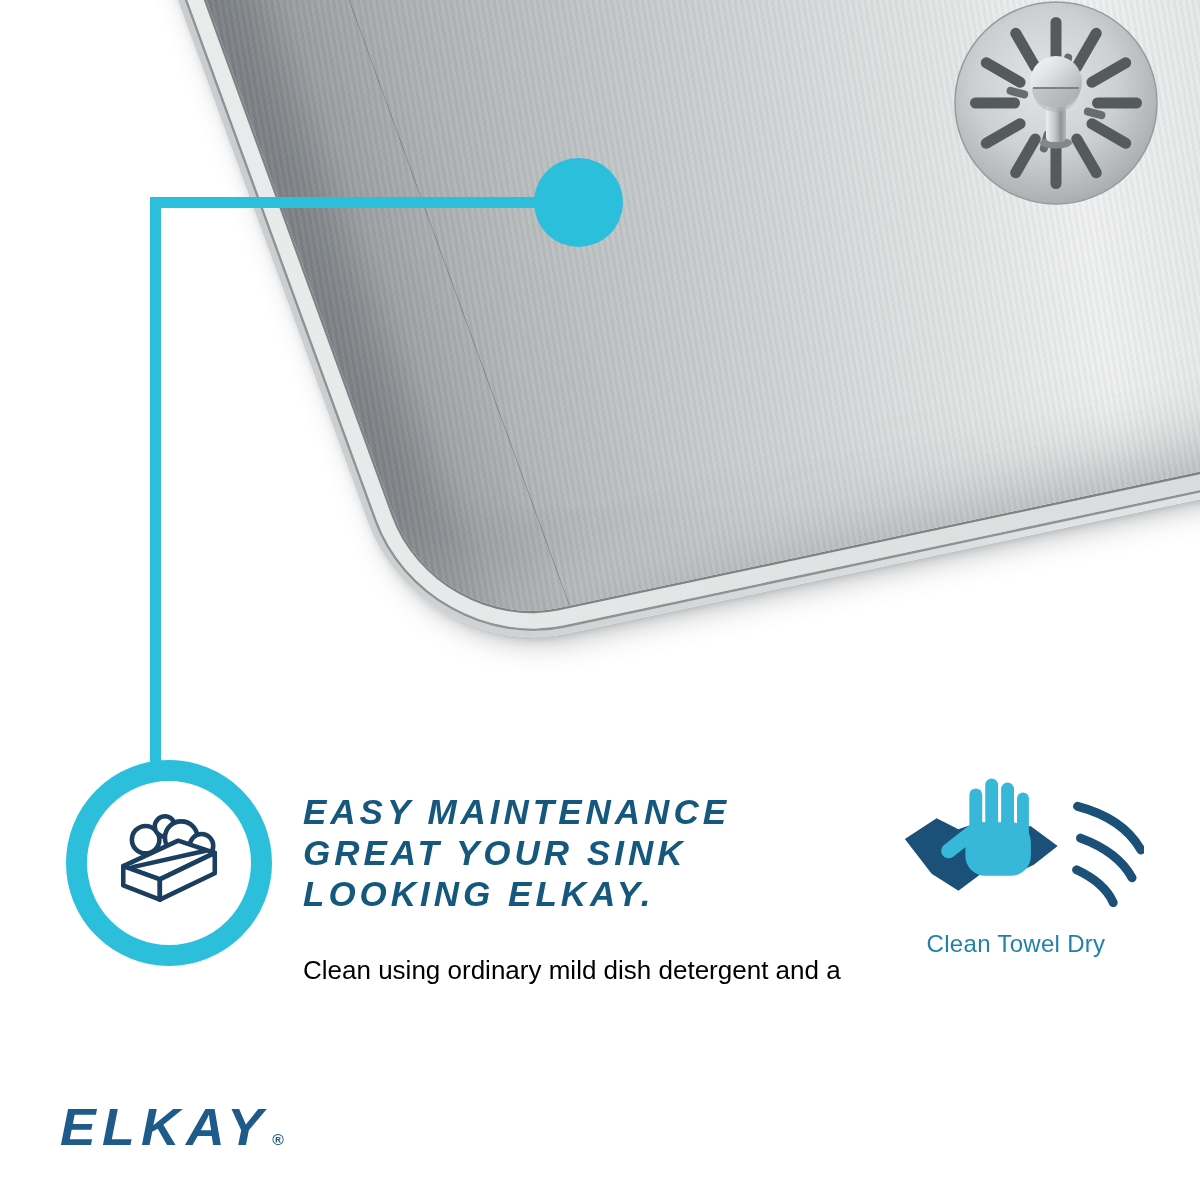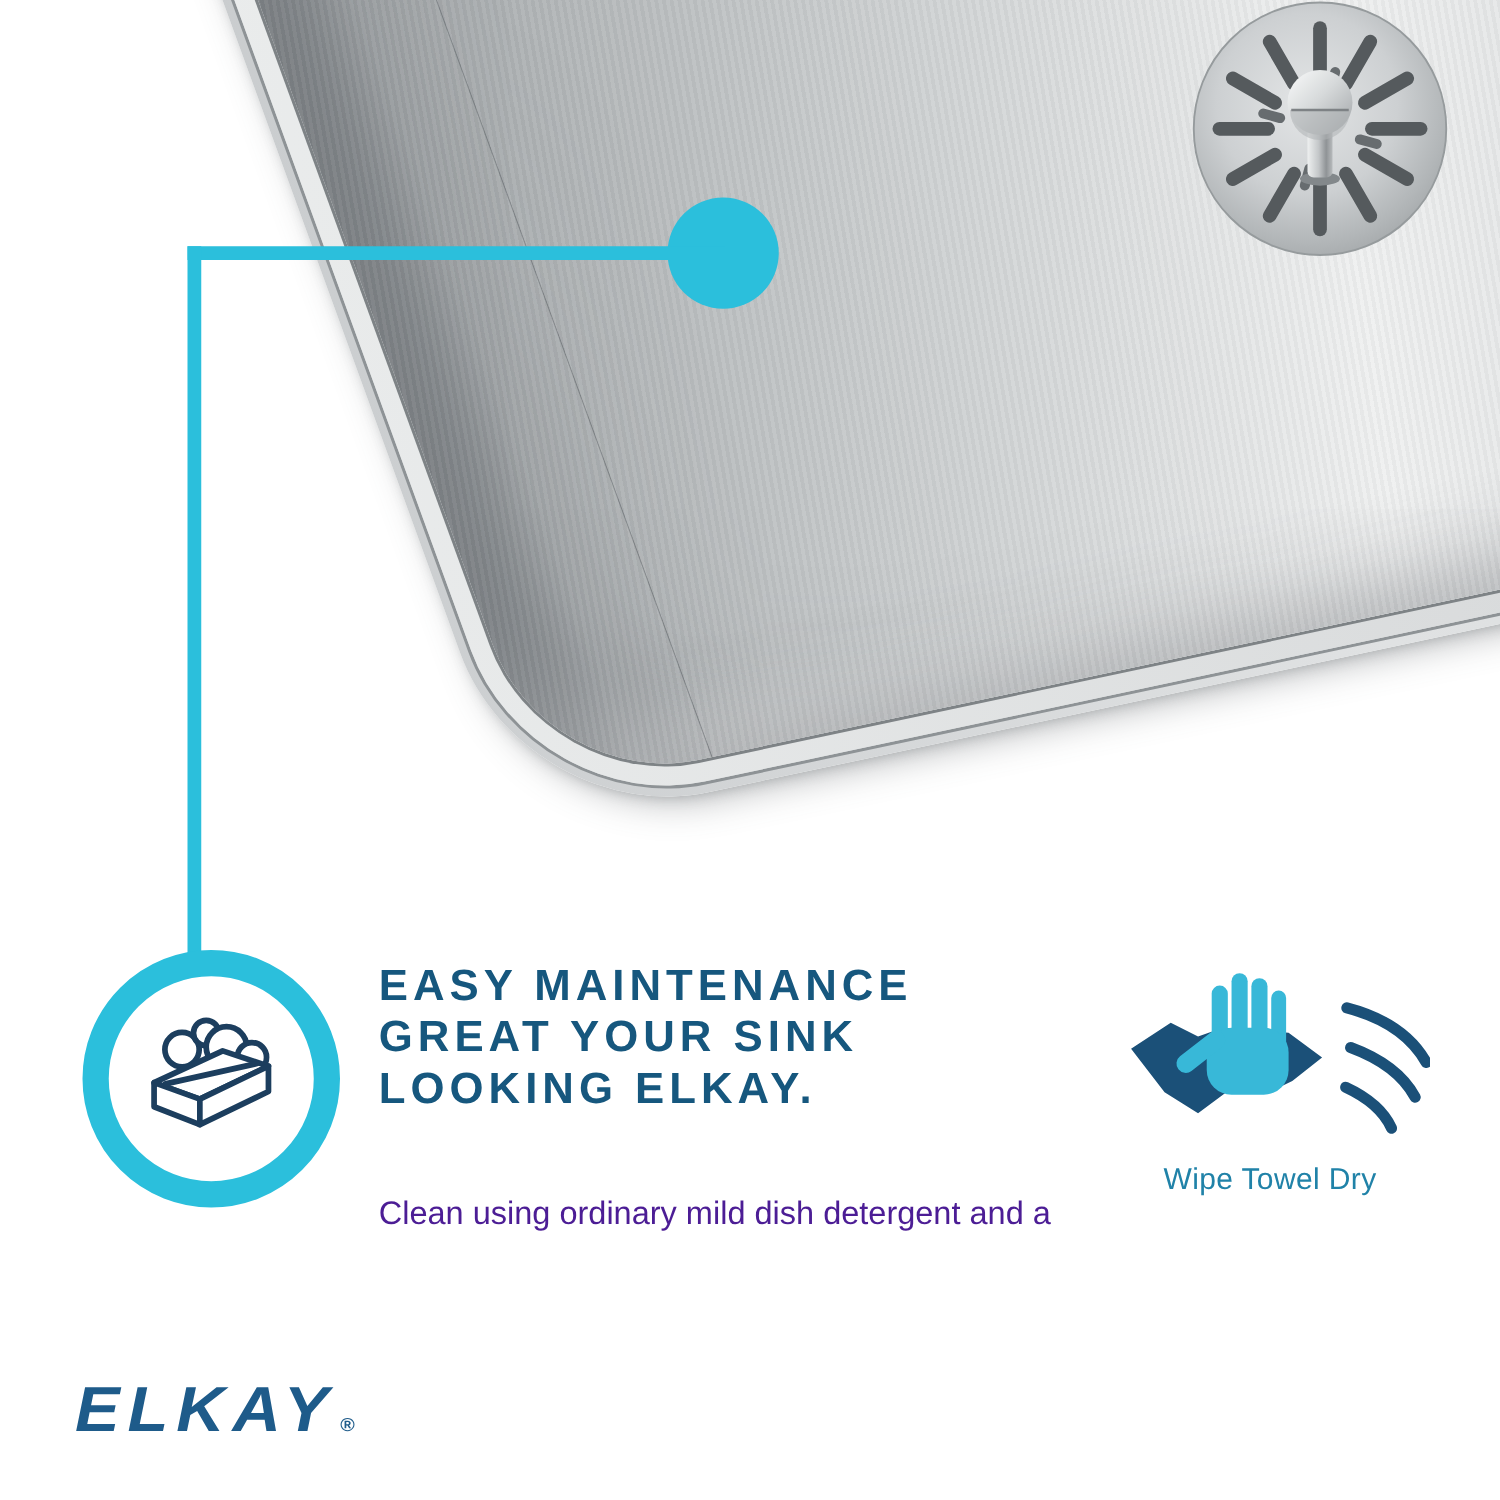--- a/index.html
+++ b/index.html
@@ -44,25 +44,25 @@
   .dot{position:absolute;left:534px;top:158px;width:89px;height:89px;border-radius:50%;background:#2bbfdc;}
   .line-h{position:absolute;left:150px;top:197px;width:430px;height:11px;background:#2bbfdc;}
   .line-v{position:absolute;left:150px;top:197px;width:11px;height:566px;background:#2bbfdc;}
   .badge{
     position:absolute;left:66px;top:760px;width:206px;height:206px;box-sizing:border-box;
     border:21px solid #2bbfdc;border-radius:50%;background:#fff;
   }
   .badge svg{position:absolute;left:20px;top:18px;width:122px;height:122px;}
   
   .headline{
-    position:absolute;left:303px;top:768px;color:#16577e;
-    font-size:35px;font-weight:700;letter-spacing:4px;line-height:41px;white-space:nowrap;
+    position:absolute;left:303px;top:791px;color:#16577e;
+    font-size:35px;font-weight:700;letter-spacing:4px;line-height:41px;white-space:nowrap;font-style:italic;
   }
   .bodytext{
-    position:absolute;left:303px;top:946px;color:#4c1d95;
+    position:absolute;left:303px;top:946px;color:#000000;
     font-size:26px;font-weight:400;line-height:48px;white-space:nowrap;
   }
   .wipe-icon{position:absolute;left:886px;top:772px;width:258px;height:150px;}
   .wipe-label{
     position:absolute;left:866px;top:930px;width:300px;text-align:center;
     color:#2082a8;font-size:24px;font-weight:400;letter-spacing:.3px;
   }
   .logo{
     position:absolute;left:60px;top:1098px;color:#1e5b8a;
     font-size:51px;font-weight:800;font-style:italic;letter-spacing:6px;white-space:nowrap;
@@ -171,19 +171,19 @@
       <rect x="132" y="20" width="12" height="54" rx="6"></rect>
       <rect x="80" y="50" width="66" height="54" rx="20"></rect>
       <rect x="52" y="62" width="46" height="15" rx="7.5" transform="rotate(-38 75 69)"></rect>
     </g>
     <g fill="none" stroke="#1b5078" stroke-width="9" stroke-linecap="round">
       <path d="M193,34 q46,12 64,44"></path>
       <path d="M196,66 q38,14 52,40"></path>
       <path d="M192,98 q28,13 37,33"></path>
     </g>
   </svg>
-  <div class="wipe-label">Wipe Towel Dry</div>
+  <div class="wipe-label">Clean Towel Dry</div>
 
   <div class="logo">
     <span>ELKAY</span><span class="reg">®</span>
   </div>
 
 </div>
 
 </body></html>

